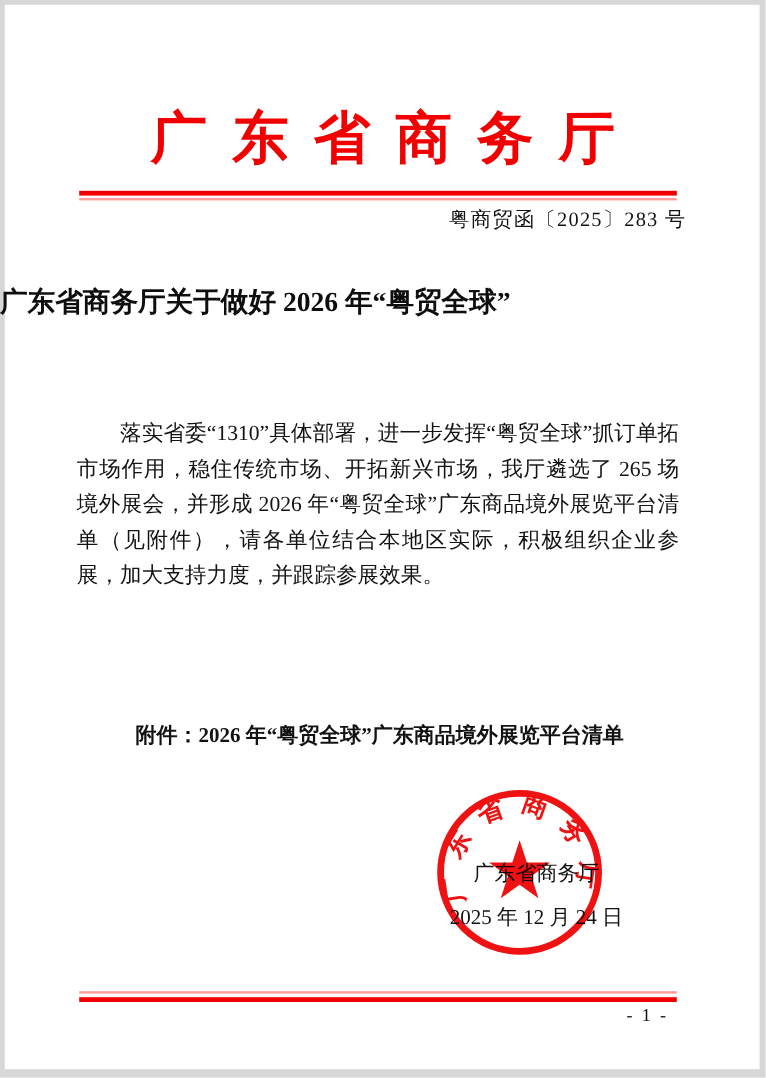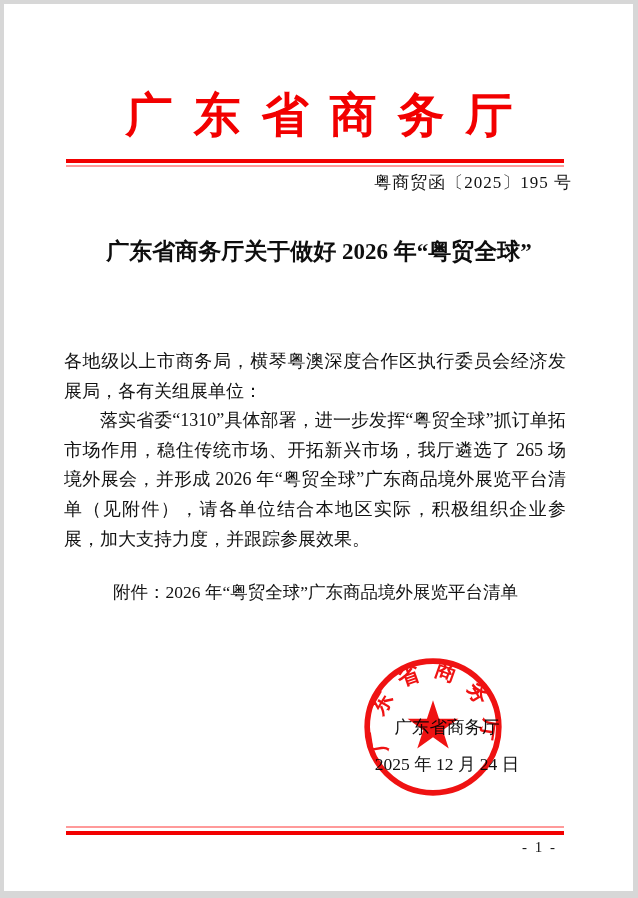--- a/index.html
+++ b/index.html
@@ -33,41 +33,41 @@
   .rule-footer-thick{top:831px;height:4px;background:#f20000;}
   .doc-number{
     position:absolute;
     top:171px;right:66px;
     font-size:17px;color:#121212;
     letter-spacing:1px;
   }
   .notice-title{
     position:absolute;
     top:235px;left:0;width:100%;
-    text-align:center;
     font-size:23px;
     font-weight:bold;
     color:#0e0e0e;
     line-height:34px;
   }
   .body-text{
     position:absolute;
     top:347px;left:64px;width:502px;
     font-size:18px;
     line-height:29.6px;
     color:#121212;
     text-align:justify;
   }
   .body-text p{margin:0;}
   .body-paragraph{text-indent:2em;font-family:Liberation Serif, serif;}
   .attachment-line{
     position:absolute;
-    top:580px;left:113px;
+    top:600px;left:113px;
     font-size:17.5px;
     color:#121212;
+    font-weight:bold;
   }
   .signature-block{
     position:absolute;
     top:715px;left:361px;width:172px;
     text-align:center;
     color:#121212;
   }
   .signer-name{font-size:17.5px;}
   .signature-date{font-size:17.5px;margin-top:13px;white-space:nowrap;}
   .official-seal{
@@ -88,28 +88,27 @@
 </head>
 <body>
 
 <div class="paper"></div>
 
 <div class="agency-name">广东省商务厅</div>
 
 <div class="rule rule-header-thick"></div>
 <div class="rule rule-header-thin"></div>
 
-<div class="doc-number">粤商贸函〔2025〕195 号</div>
+<div class="doc-number">粤商贸函〔2025〕283 号</div>
 
 <div class="notice-title">
   <div>广东省商务厅关于做好 2026 年“粤贸全球”</div>
 </div>
 
 <div class="body-text">
-  <p class="salutation">各地级以上市商务局，横琴粤澳深度合作区执行委员会经济发展局，各有关组展单位：</p>
   <p class="body-paragraph">落实省委“1310”具体部署，进一步发挥“粤贸全球”抓订单拓市场作用，稳住传统市场、开拓新兴市场，我厅遴选了 265 场境外展会，并形成 2026 年“粤贸全球”广东商品境外展览平台清单（见附件），请各单位结合本地区实际，积极组织企业参展，加大支持力度，并跟踪参展效果。</p>
 </div>
 
 <div class="attachment-line">附件：2026 年“粤贸全球”广东商品境外展览平台清单</div>
 
 <div class="signature-block">
   <div class="signer-name">广东省商务厅</div>
   <div class="signature-date">2025 年 12 月 24 日</div>
 </div>
 

